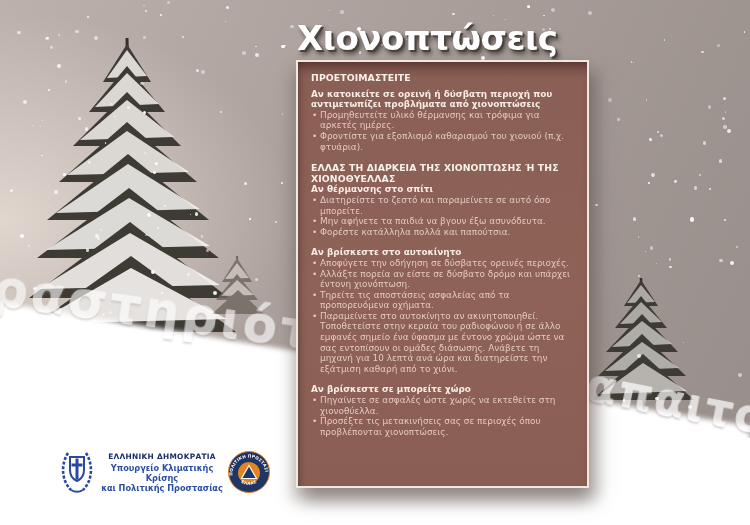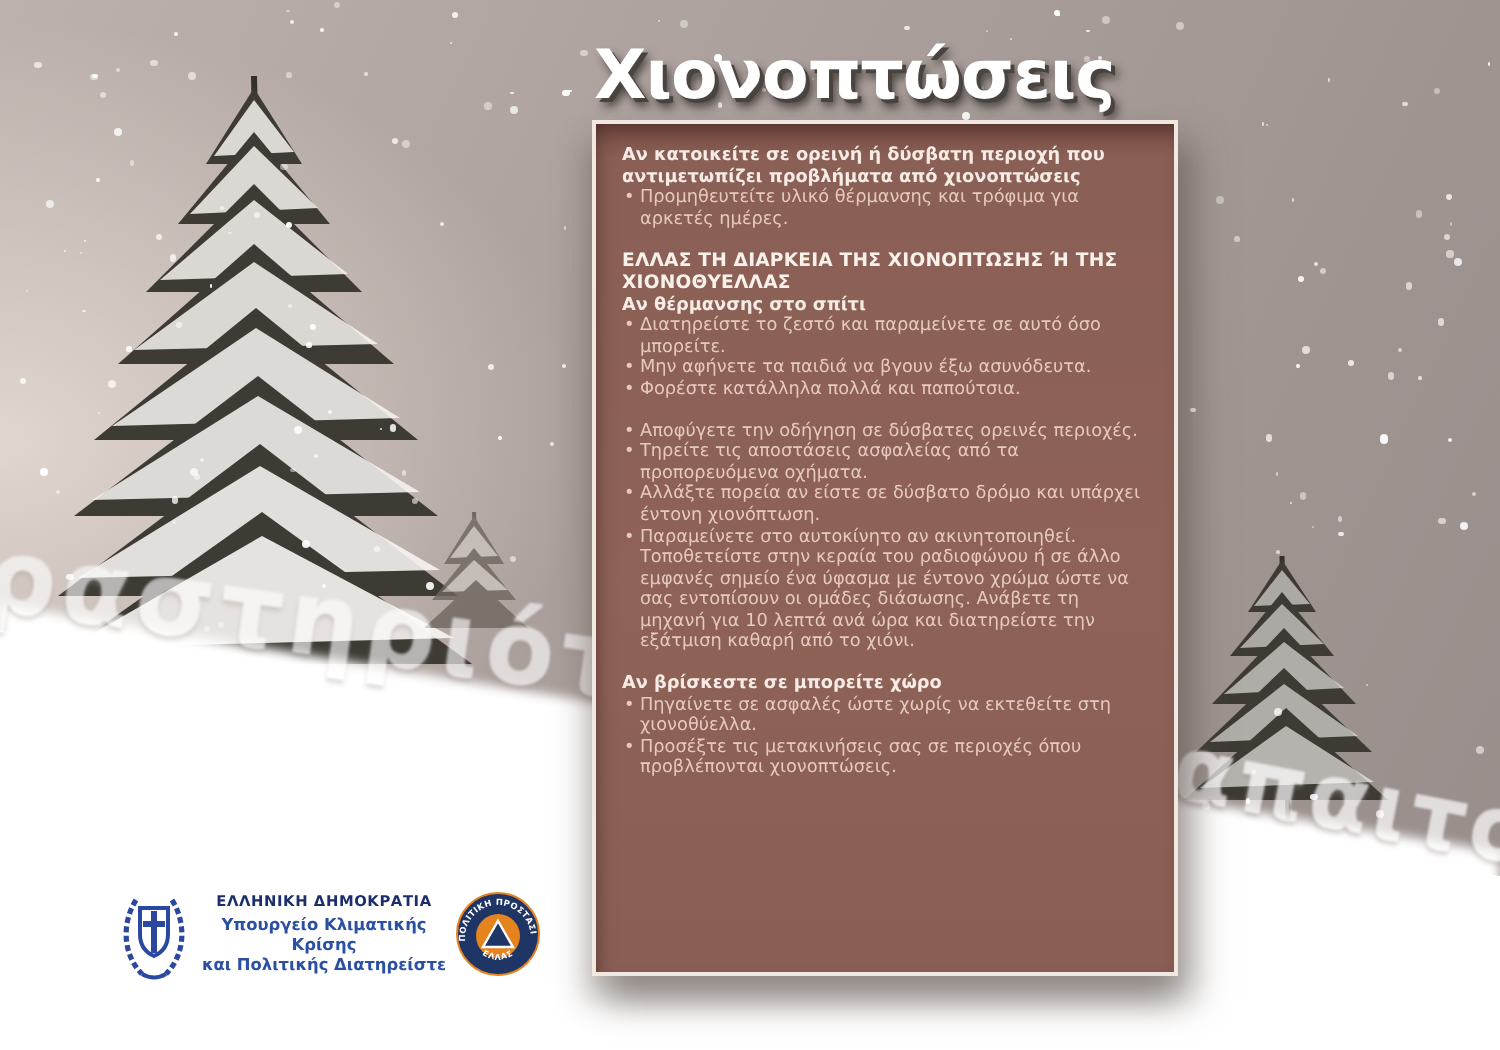--- a/index.html
+++ b/index.html
@@ -35,21 +35,21 @@
   .sec-heading.tight{margin-bottom:0;}
   .intro,.subhead{color:#f6ece5;font-weight:bold;margin:0;}
   .group{margin-top:10px;}
   .group.first{margin-top:0;}
   .section{margin-top:11px;}
   .section.first{margin-top:0;}
   .bullet{position:relative;padding-left:9px;margin:0;}
   .bullet::before{content:"•";position:absolute;left:1px;top:0;color:#e6cabf;}
 
   
-  .footer{position:absolute;left:58px;top:446px;width:212px;height:52px;display:flex;}
+  .footer{position:absolute;left:58px;top:446px;width:212px;height:52px;display:flex;align-items:center;}
   .coa{width:38px;height:46px;flex:0 0 auto;}
   .gov-text{flex:1 1 auto;text-align:center;padding:0 4px;}
   .gov-republic{font-size:7.4px;font-weight:bold;color:#1c2e6b;letter-spacing:.3px;}
   .gov-ministry{font-size:8.2px;font-weight:bold;color:#2b4fa3;line-height:10px;margin-top:2px;}
   .cp-logo{width:42px;height:42px;flex:0 0 auto;}
 </style>
 </head>
 <body>
 
 <div id="scene">
@@ -260,38 +260,41 @@
   </svg>
 
   <div class="ghost ghost-1">ραστηριότητες που</div>
   <div class="ghost ghost-2">απαιτούν</div>
 
   <h1 class="title">Χιονοπτώσεις</h1>
 
   <div class="panel">
 
     <div class="section first">
+      <div class="sec-heading">ΠΡΟΕΤΟΙΜΑΣΤΕΙΤΕ</div>
       <p class="intro">Αν κατοικείτε σε ορεινή ή δύσβατη περιοχή που αντιμετωπίζει προβλήματα από χιονοπτώσεις</p>
       <div class="bullet">Προμηθευτείτε υλικό θέρμανσης και τρόφιμα για αρκετές ημέρες.</div>
+      <div class="bullet">Φροντίστε για εξοπλισμό καθαρισμού του χιονιού (π.χ. φτυάρια).</div>
     </div>
 
     <div class="section">
       <div class="sec-heading tight">ΕΛΛΑΣ ΤΗ ΔΙΑΡΚΕΙΑ ΤΗΣ ΧΙΟΝΟΠΤΩΣΗΣ Ή ΤΗΣ ΧΙΟΝΟΘΥΕΛΛΑΣ</div>
 
       <div class="group first">
         <p class="subhead">Αν θέρμανσης στο σπίτι</p>
         <div class="bullet">Διατηρείστε το ζεστό και παραμείνετε σε αυτό όσο μπορείτε.</div>
         <div class="bullet">Μην αφήνετε τα παιδιά να βγουν έξω ασυνόδευτα.</div>
         <div class="bullet">Φορέστε κατάλληλα πολλά και παπούτσια.</div>
       </div>
 
       <div class="group">
+        <p class="subhead">Αν βρίσκεστε στο αυτοκίνητο</p>
         <div class="bullet">Αποφύγετε την οδήγηση σε δύσβατες ορεινές περιοχές.</div>
+        <div class="bullet">Αλλάξτε πορεία αν είστε σε δύσβατο δρόμο και υπάρχει έντονη χιονόπτωση.</div>
         <div class="bullet">Τηρείτε τις αποστάσεις ασφαλείας από τα προπορευόμενα οχήματα.</div>
-        <div class="bullet">Αλλάξτε πορεία αν είστε σε δύσβατο δρόμο και υπάρχει έντονη χιονόπτωση.</div>
         <div class="bullet">Παραμείνετε στο αυτοκίνητο αν ακινητοποιηθεί. Τοποθετείστε στην κεραία του ραδιοφώνου ή σε άλλο εμφανές σημείο ένα ύφασμα με έντονο χρώμα ώστε να σας εντοπίσουν οι ομάδες διάσωσης. Ανάβετε τη μηχανή για 10 λεπτά ανά ώρα και διατηρείστε την εξάτμιση καθαρή από το χιόνι.</div>
       </div>
 
       <div class="group">
         <p class="subhead">Αν βρίσκεστε σε μπορείτε χώρο</p>
         <div class="bullet">Πηγαίνετε σε ασφαλές ώστε χωρίς να εκτεθείτε στη χιονοθύελλα.</div>
         <div class="bullet">Προσέξτε τις μετακινήσεις σας σε περιοχές όπου προβλέπονται χιονοπτώσεις.</div>
 
       </div>
     </div>
@@ -302,21 +305,21 @@
       <path d="M10,4 C3,15 3,31 13,41" fill="none" stroke="#2a48a0" stroke-width="2.6" stroke-dasharray="3 1.7"></path>
       <path d="M28,4 C35,15 35,31 25,41" fill="none" stroke="#2a48a0" stroke-width="2.6" stroke-dasharray="3 1.7"></path>
       <path d="M13,41 Q19,44.5 25,41" fill="none" stroke="#2a48a0" stroke-width="2"></path>
       <path d="M12,8 h14 v13 q0,8 -7,11 q-7,-3 -7,-11 z" fill="#ffffff" stroke="#2a48a0" stroke-width="2"></path>
       <line x1="19" y1="9.5" x2="19" y2="30.5" stroke="#2a48a0" stroke-width="3"></line>
       <line x1="13.5" y1="16" x2="24.5" y2="16" stroke="#2a48a0" stroke-width="3"></line>
     </svg>
     <div class="gov-text">
       <div class="gov-republic">ΕΛΛΗΝΙΚΗ ΔΗΜΟΚΡΑΤΙΑ</div>
       <div class="gov-ministry">Υπουργείο Κλιματικής Κρίσης</div>
-      <div class="gov-ministry" style="margin-top:0">και Πολιτικής Διατηρείστε</div>
+      <div class="gov-ministry" style="margin-top:0">και Πολιτικής Προστασίας</div>
     </div>
     <svg class="cp-logo" viewBox="0 0 42 42" aria-hidden="true">
       <defs>
         <path id="cpT" d="M4.5,23 A16.5,16.5 0 0 1 37.5,23" fill="none"></path>
         <path id="cpB" d="M8,25 A14,14 0 0 0 34,25" fill="none"></path>
       </defs>
       <circle cx="21" cy="21" r="20.5" fill="#1f3566"></circle>
       <circle cx="21" cy="21" r="20.5" fill="none" stroke="#e5831f" stroke-width="1"></circle>
       <circle cx="21" cy="22" r="11" fill="#e5831f"></circle>
       <polygon points="21,14.5 28.5,27.5 13.5,27.5" fill="#1f3566" stroke="#ffffff" stroke-width="1.2"></polygon>

